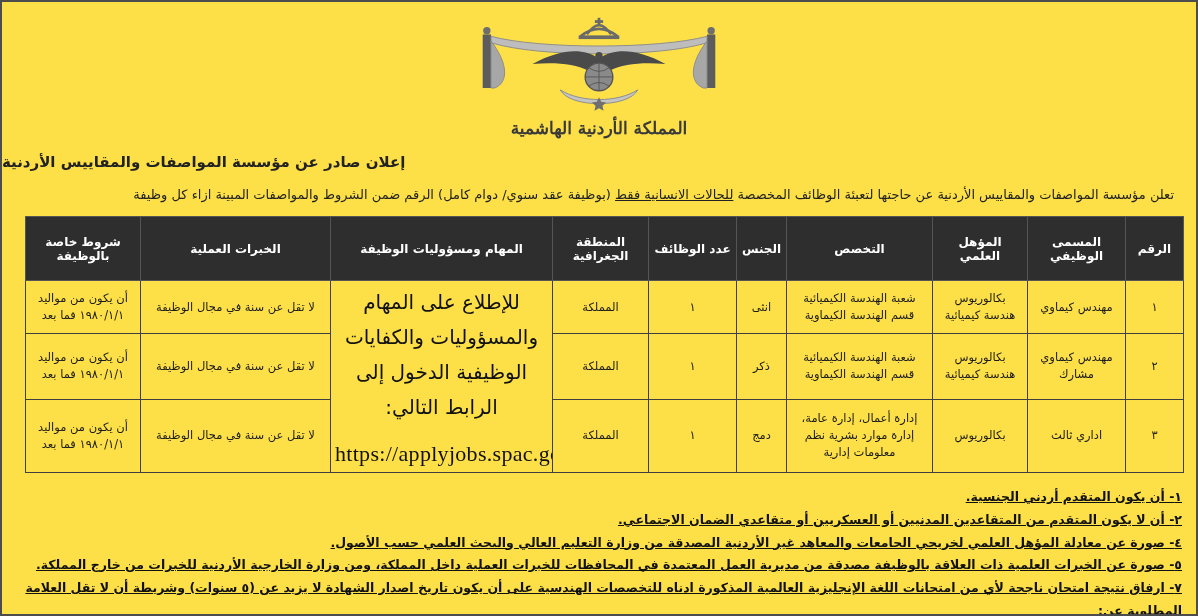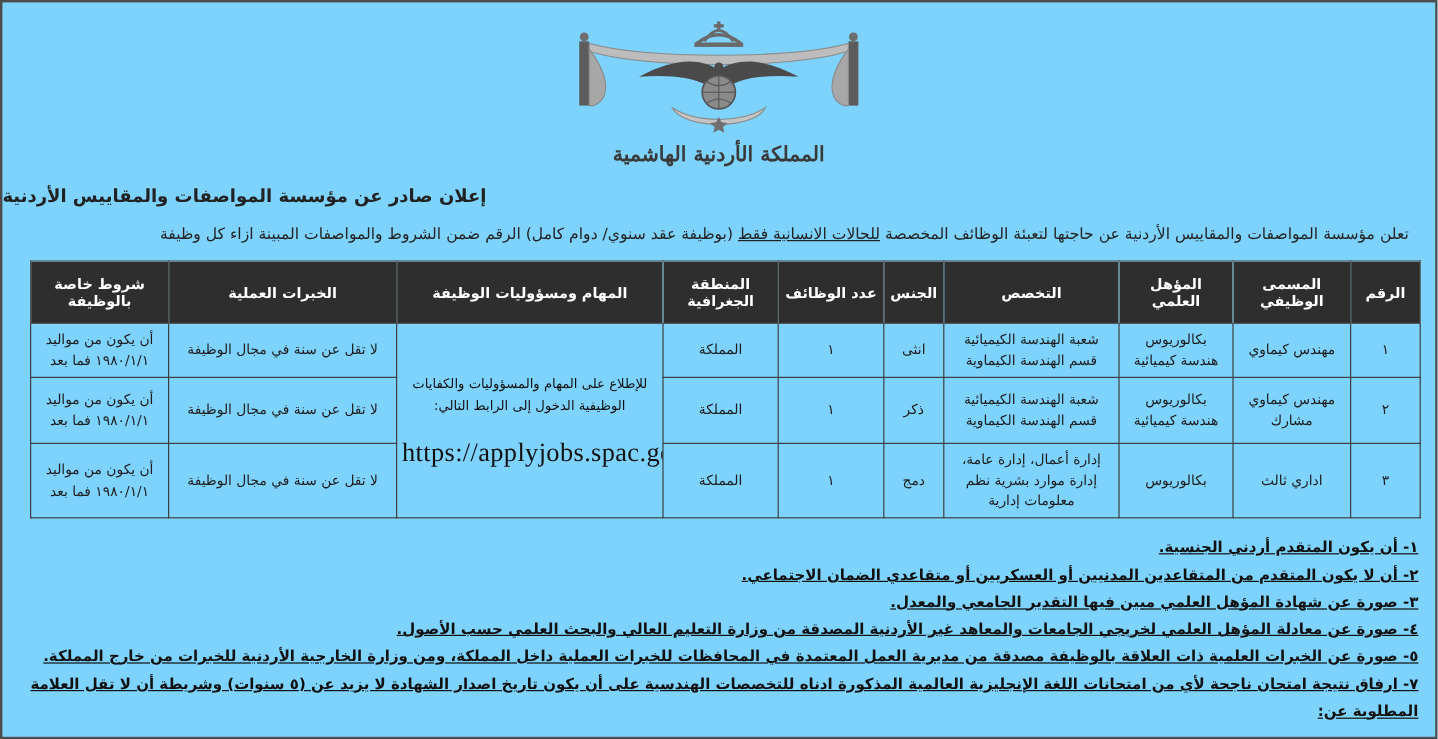--- a/index.html
+++ b/index.html
@@ -1,20 +1,20 @@
 <!DOCTYPE html>
 <html lang="ar" dir="rtl"><head>
 <meta charset="utf-8">
 <style>
   * { margin:0; padding:0; box-sizing:border-box; }
   html,body { background:#e8e8e8; }
   body { font-family:"DejaVu Sans", sans-serif; }
   .page {
     position:relative; width:1198px; height:616px; margin:0 auto;
-    background:#7dd3fc; border:2px solid #4c4c4c; overflow:hidden;
+    background:#fde047; border:2px solid #4c4c4c; overflow:hidden;
     direction:rtl; color:#1c1c1c;
   }
   
   .emblem-wrap { text-align:center; padding-top:14px; }
   .emblem-wrap svg { display:inline-block; }
   .kingdom-name {
     text-align:center; font-size:17px; font-weight:bold; color:#3a3a3a;
     margin-top:2px; font-family:"DejaVu Serif", serif; letter-spacing:1px;
   }
   .page-title {
@@ -28,28 +28,28 @@
   table.jobs {
     border-collapse:collapse; table-layout:fixed; width:1158px;
     margin:14px 12px 0 auto; direction:rtl;
   }
   table.jobs th, table.jobs td {
     border:1px solid #3f3f3f; text-align:center; vertical-align:middle;
     padding:2px 4px; overflow:hidden;
   }
   table.jobs th {
     background:#2e2e2e; color:#ffffff; font-size:12px; font-weight:bold;
-    height:52px; border-color:#555;
+    height:64px; border-color:#555;
   }
   table.jobs td { font-size:11.5px; line-height:1.5; }
   tr.r1 { height:45px; }
   tr.r2 { height:55px; }
   tr.r3 { height:62px; }
   td.tasks-cell { vertical-align:middle; }
-  .tasks-text { font-size:11px; line-height:1.75; color:#111; padding:2px 6px; }
+  .tasks-text { font-size:20px; line-height:1.75; color:#111; padding:2px 6px; }
   .tasks-url {
     direction:ltr; font-family:"Liberation Serif", serif; font-size:22px;
     color:#111; margin-top:10px; letter-spacing:0.3px;
   }
   
   .requirements { margin:13px 14px 0 14px; }
   .req-heading { font-size:12.5px; font-weight:bold; color:#111; line-height:1.75; }
   .req-item { font-size:12.5px; font-weight:bold; color:#111; line-height:1.82;text-decoration:underline; }
 </style>
 </head>
@@ -156,19 +156,18 @@
         <td>المملكة</td>
         <td>لا تقل عن سنة في مجال الوظيفة</td>
         <td>أن يكون من مواليد ١٩٨٠/١/١ فما بعد</td>
       </tr>
     </tbody>
   </table>
 
   <section class="requirements">
     <div class="req-item">١- أن يكون المتقدم أردني الجنسية.</div>
     <div class="req-item">٢- أن لا يكون المتقدم من المتقاعدين المدنيين أو العسكريين أو متقاعدي الضمان الاجتماعي.</div>
-    <div class="req-item">٣- صورة عن شهادة المؤهل العلمي مبين فيها التقدير الجامعي والمعدل.</div>
     <div class="req-item">٤- صورة عن معادلة المؤهل العلمي لخريجي الجامعات والمعاهد غير الأردنية المصدقة من وزارة التعليم العالي والبحث العلمي حسب الأصول.</div>
     <div class="req-item">٥- صورة عن الخبرات العلمية ذات العلاقة بالوظيفة مصدقة من مديرية العمل المعتمدة في المحافظات للخبرات العملية داخل المملكة، ومن وزارة الخارجية الأردنية للخبرات من خارج المملكة.</div>
     <div class="req-item">٧- ارفاق نتيجة امتحان ناجحة لأي من امتحانات اللغة الإنجليزية العالمية المذكورة ادناه للتخصصات الهندسية على أن يكون تاريخ اصدار الشهادة لا يزيد عن (٥ سنوات) وشريطة أن لا تقل العلامة المطلوبة عن:</div>
   </section>
 
 </div>
 
 </body></html>

